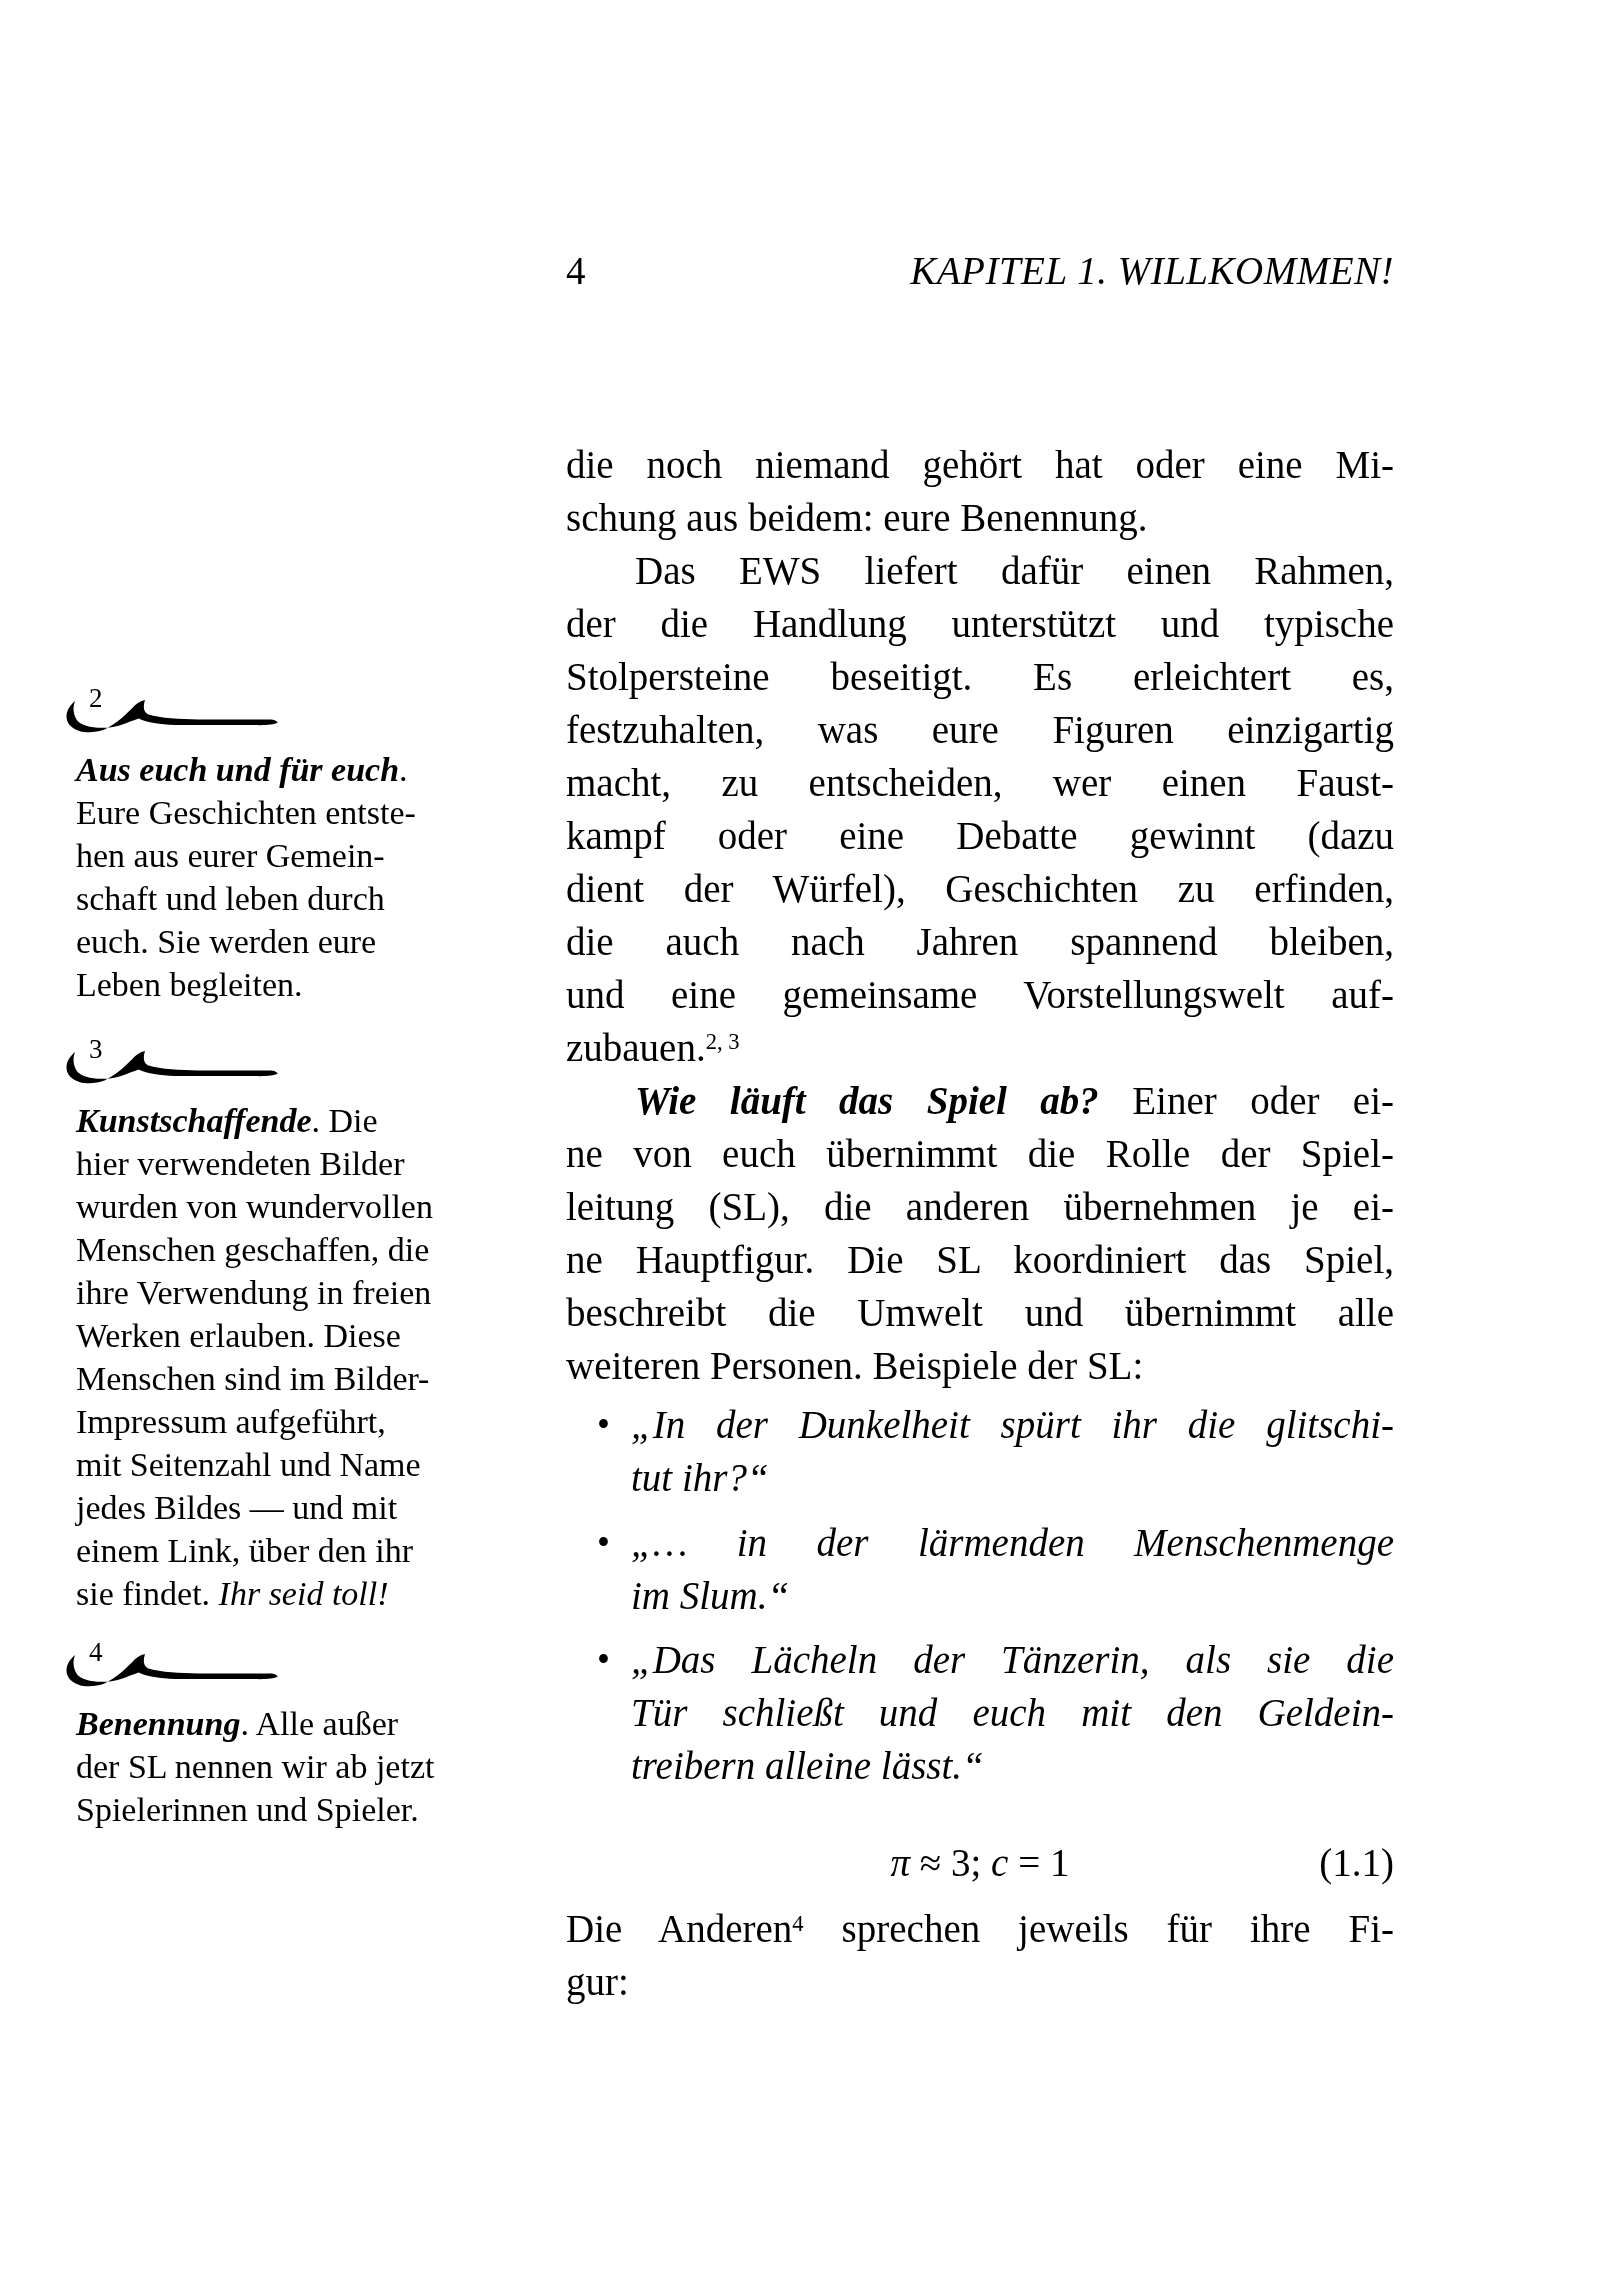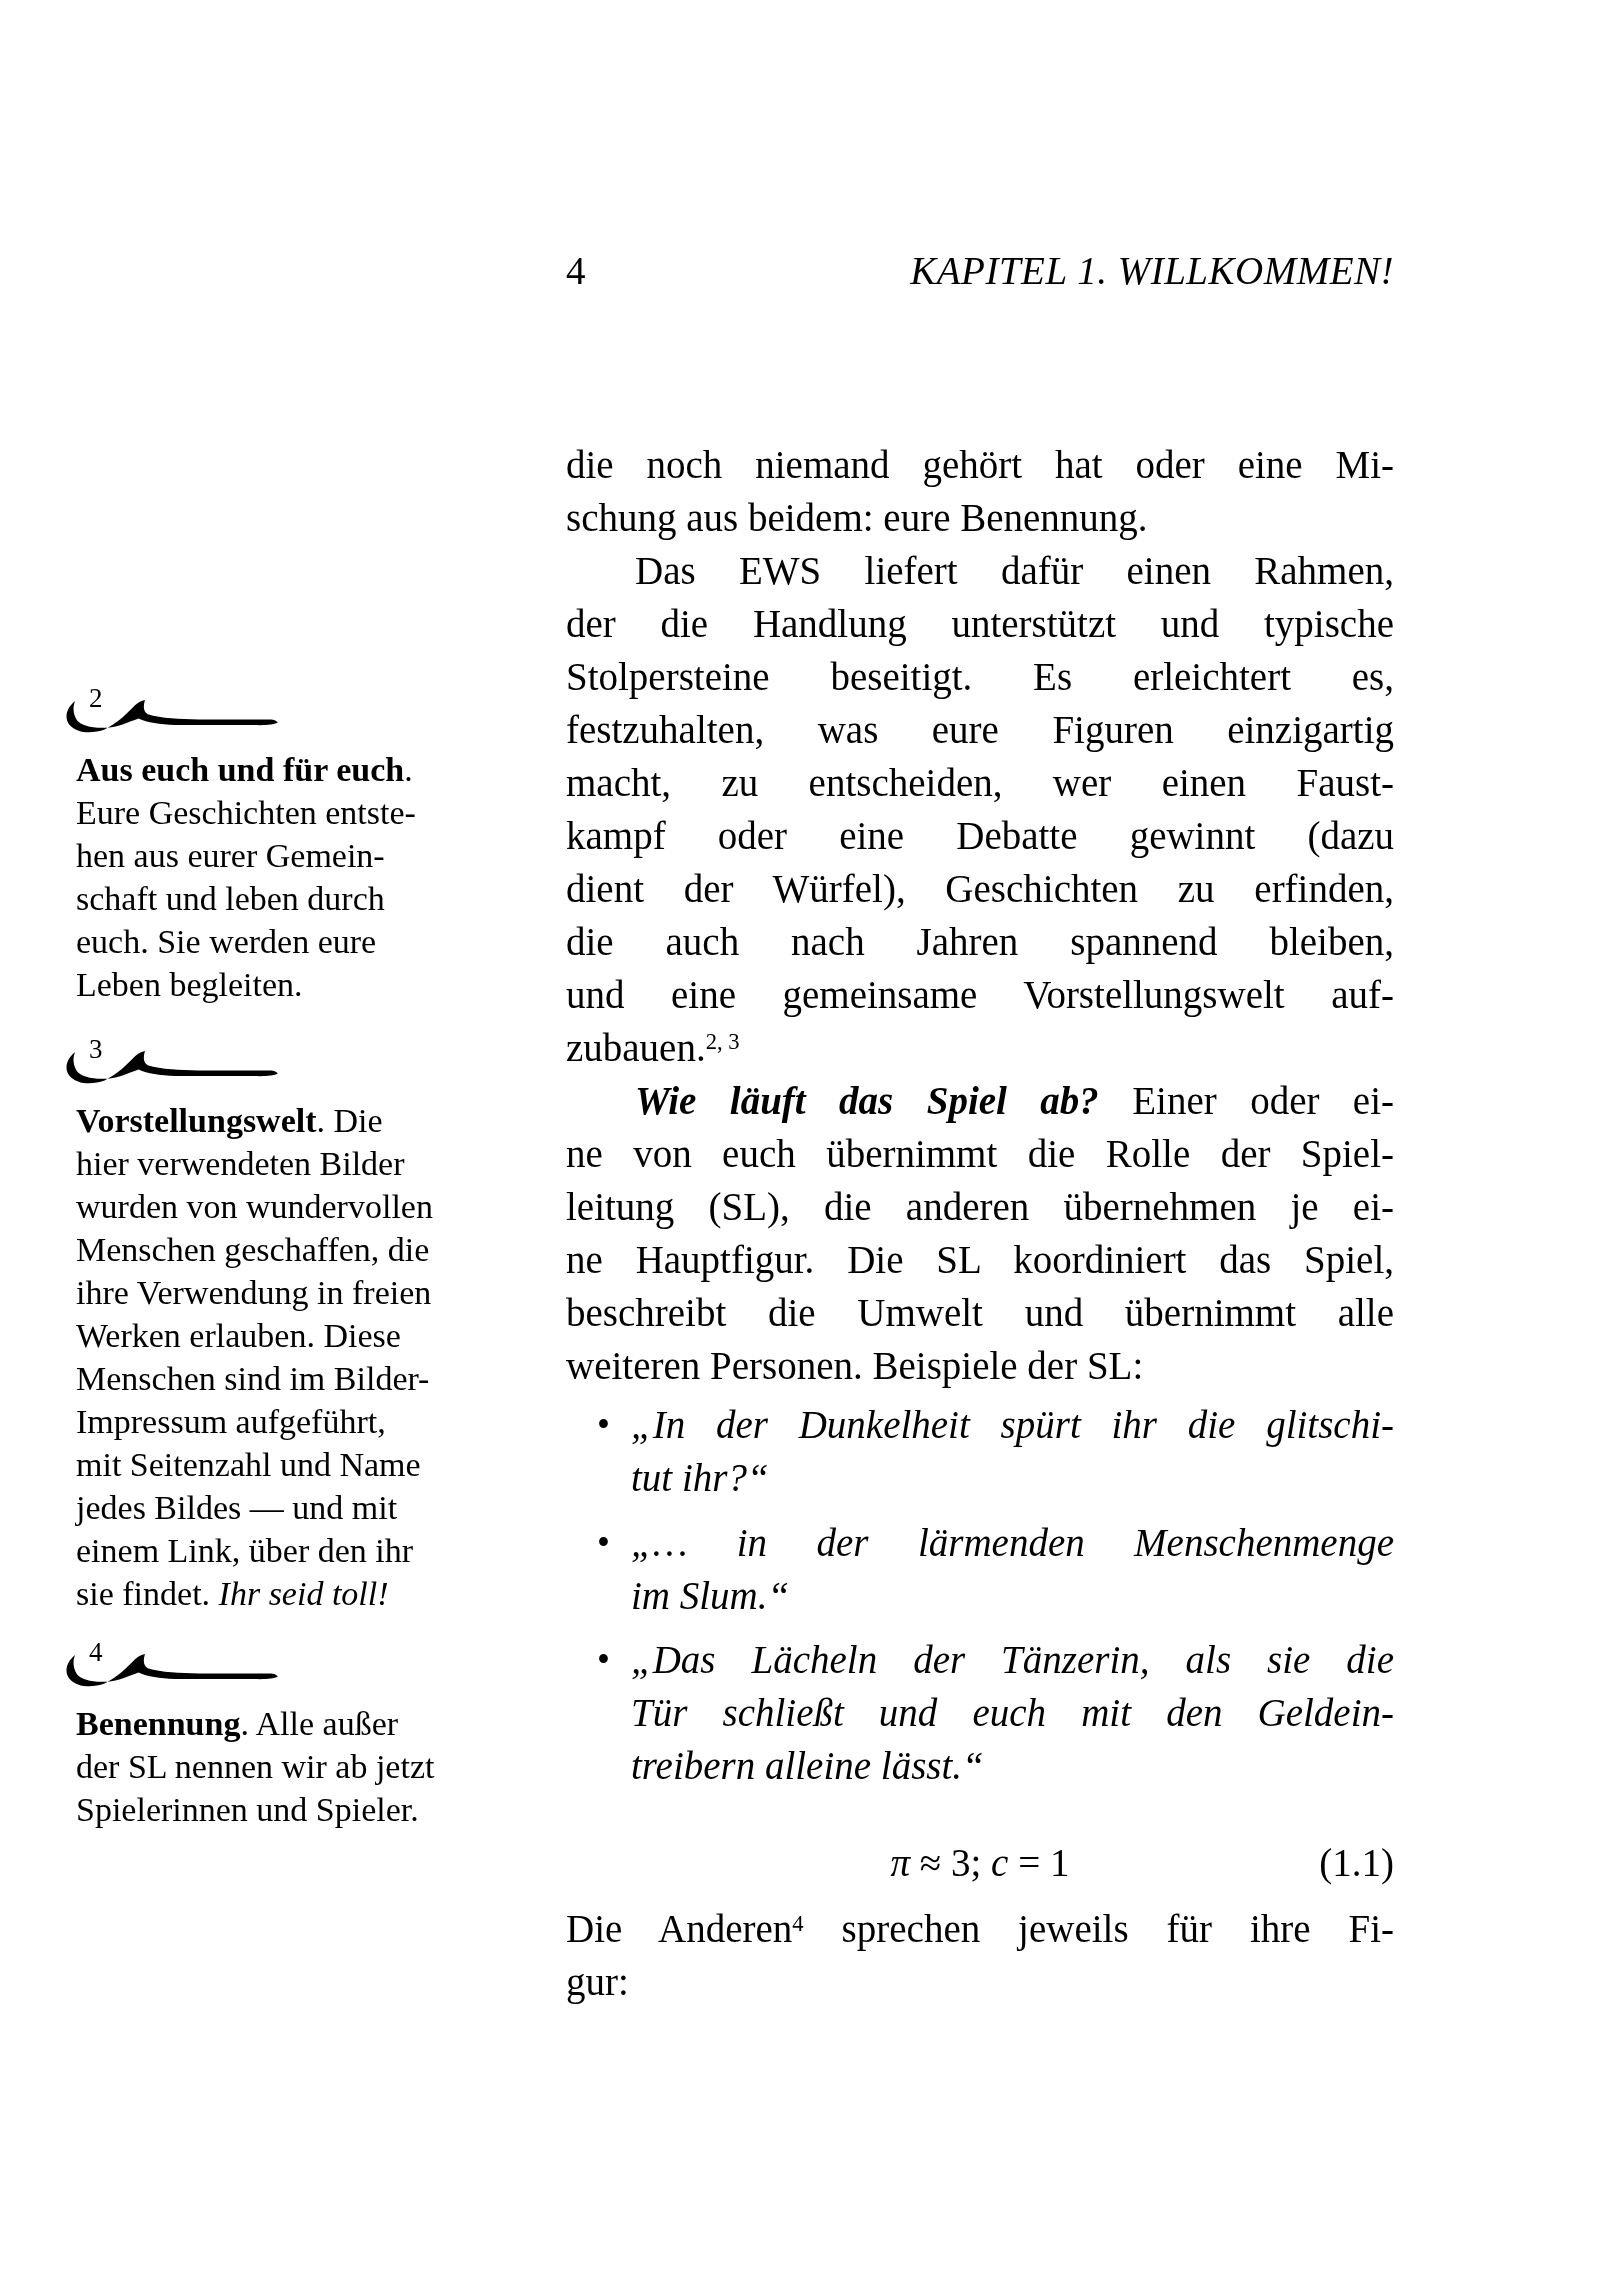--- a/index.html
+++ b/index.html
@@ -27,21 +27,21 @@
   .line{
     line-height:53px;height:53px;
     white-space:normal;
     text-align:left;
   }
   .line.just{
     text-align:justify;
     text-align-last:justify;
   }
   .line.ind{text-indent:69px;}
-  .b{font-weight:bold;}
+  .b{font-weight:bold;font-style:italic;}
   .i{font-style:italic;}
   .bi{font-weight:bold;font-style:italic;margin-top:25px;}
   .sup{
     font-size:58%;
     position:relative;top:-0.52em;
     line-height:0;
   }
   
   .bullets{margin-top:6.4px;}
   .bullet-item{display:flex;}
@@ -127,21 +127,21 @@
       C456 42 461 45 463 49
       C452 55 430 55 400 54
       L240 54
       C205 53 180 49 160 40
       C138 48 116 58 92 60
       C60 62 36 56 26 44
       C18 32 16 16 22 2 Z"></path>
   </svg>
 </div>
         <div>
-          <div class="note-line"><span class="b">Vorstellungswelt</span><span>. Die</span></div>
+          <div class="note-line"><span class="b">Kunstschaffende</span><span>. Die</span></div>
           <div class="note-line"><span>hier verwendeten Bilder</span></div>
           <div class="note-line"><span>wurden von wundervollen</span></div>
           <div class="note-line"><span>Menschen geschaffen, die</span></div>
           <div class="note-line"><span>ihre Verwendung in freien</span></div>
           <div class="note-line"><span>Werken erlauben. Diese</span></div>
           <div class="note-line"><span>Menschen sind im Bilder-</span></div>
           <div class="note-line"><span>Impressum aufgeführt,</span></div>
           <div class="note-line"><span>mit Seitenzahl und Name</span></div>
           <div class="note-line"><span>jedes Bildes — und mit</span></div>
           <div class="note-line"><span>einem Link, über den ihr</span></div>

